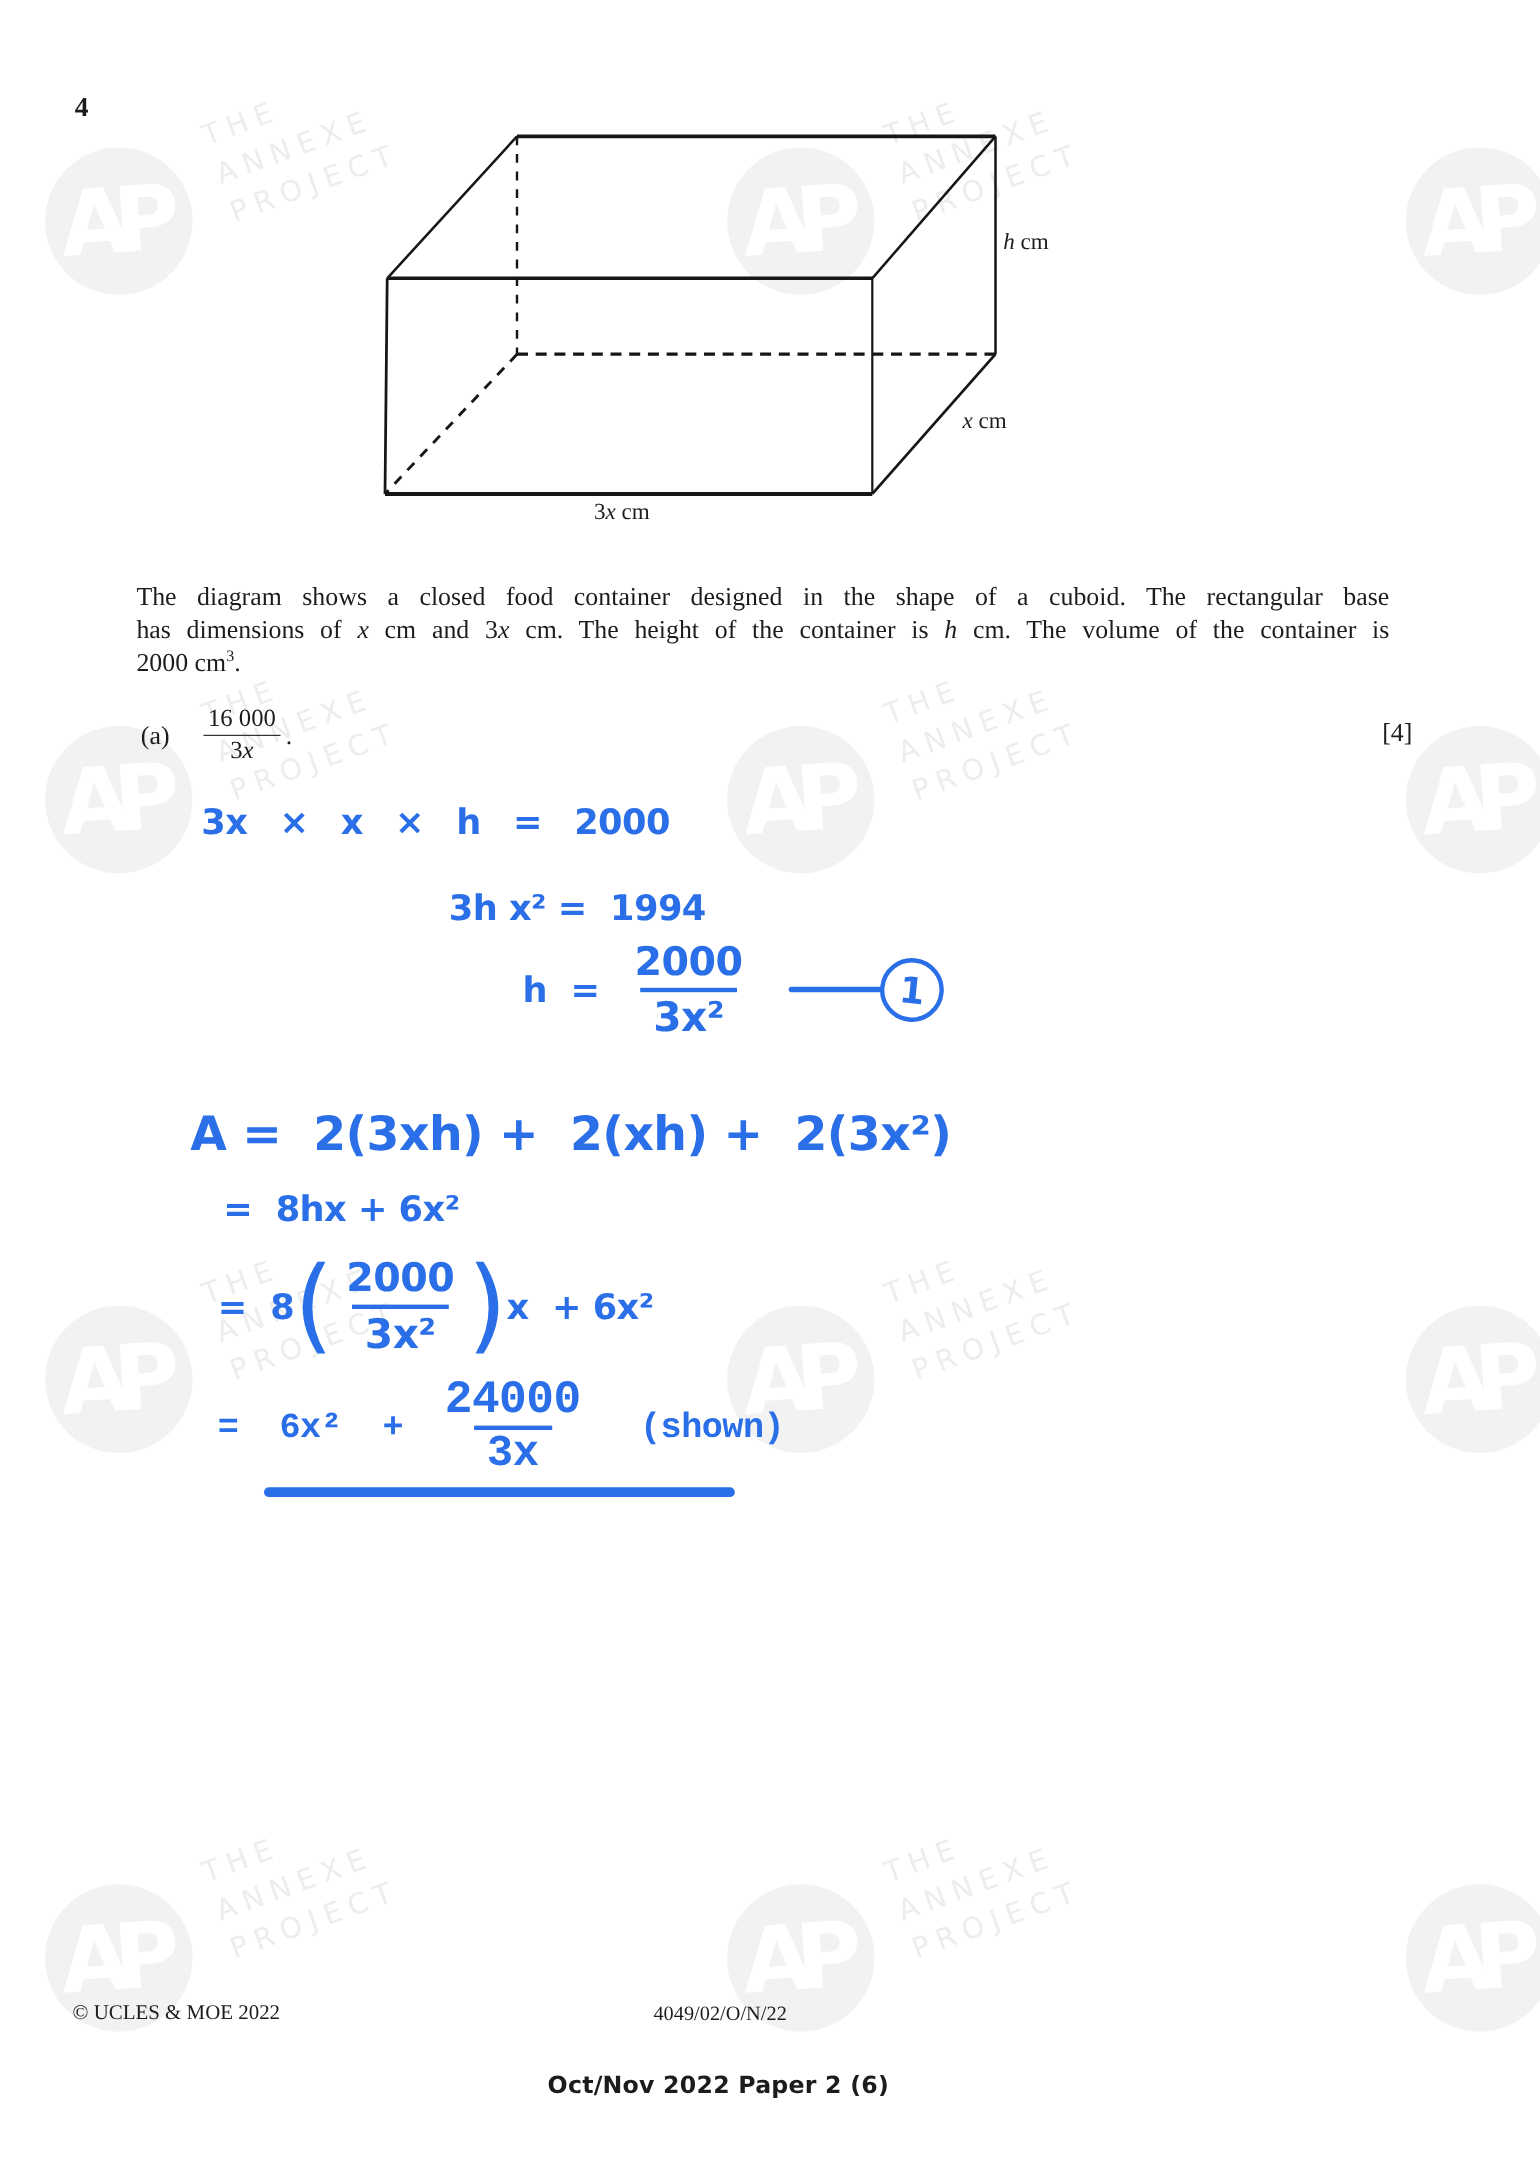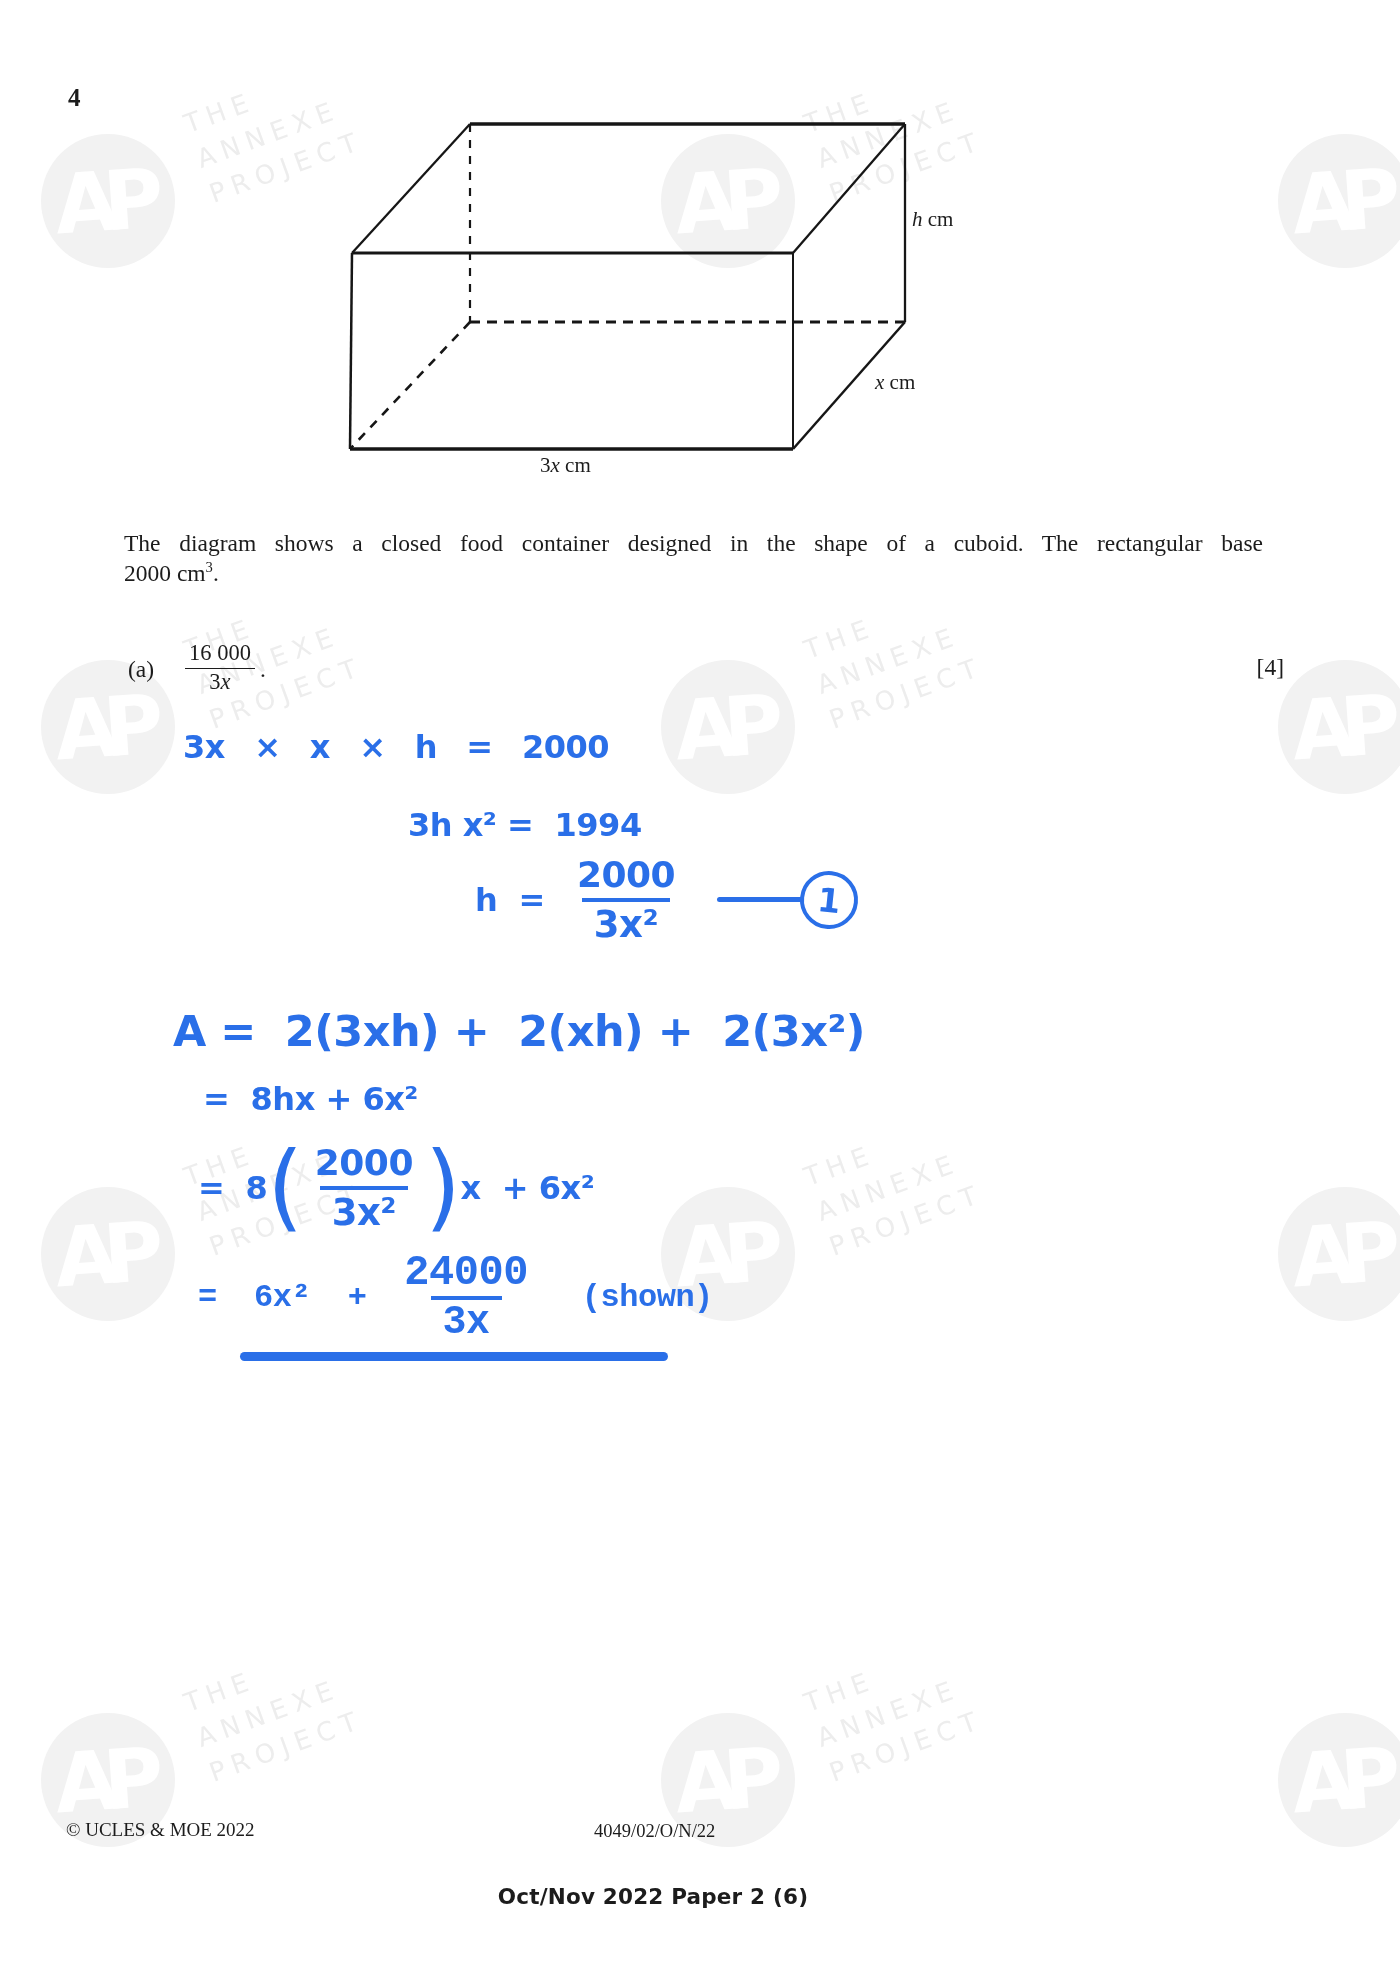--- a/index.html
+++ b/index.html
@@ -181,20 +181,21 @@
     <path d="M140,29 L140,227" stroke="#161616" stroke-width="2.2" stroke-dasharray="8 8" fill="none"></path>
     <path d="M140,227 L575,227" stroke="#161616" stroke-width="3" stroke-dasharray="10 7" fill="none"></path>
     <path d="M140,227 L20,354" stroke="#161616" stroke-width="2.6" stroke-dasharray="9 8" fill="none"></path>
   </svg>
   <div class="dlabel" style="left:912px;top:207px"><span class="it">h</span><span> cm</span></div>
   <div class="dlabel" style="left:875px;top:370px"><span class="it">x</span><span> cm</span></div>
   <div class="dlabel" style="left:540px;top:453px"><span>3</span><span class="it">x</span><span> cm</span></div>
 
   <div class="intro">
     <div class="jline"><span>The diagram shows a closed food container designed in the shape of a cuboid. The rectangular base</span></div>
+    <div class="jline"><span>has dimensions of </span><span class="it">x</span><span> cm and 3</span><span class="it">x</span><span> cm. The height of the container is </span><span class="it">h</span><span> cm. The volume of the container is</span></div>
     <div><span>2000 cm</span><span class="sup">3</span><span>.</span></div>
   </div>
 
   <div class="parta">
     <span class="parta-label">(a)</span>
     <span class="pfrac">
       <span class="pn">16 000</span>
       <span class="pd"><span>3</span><span class="it">x</span></span>
     </span>
     <span>.</span>

